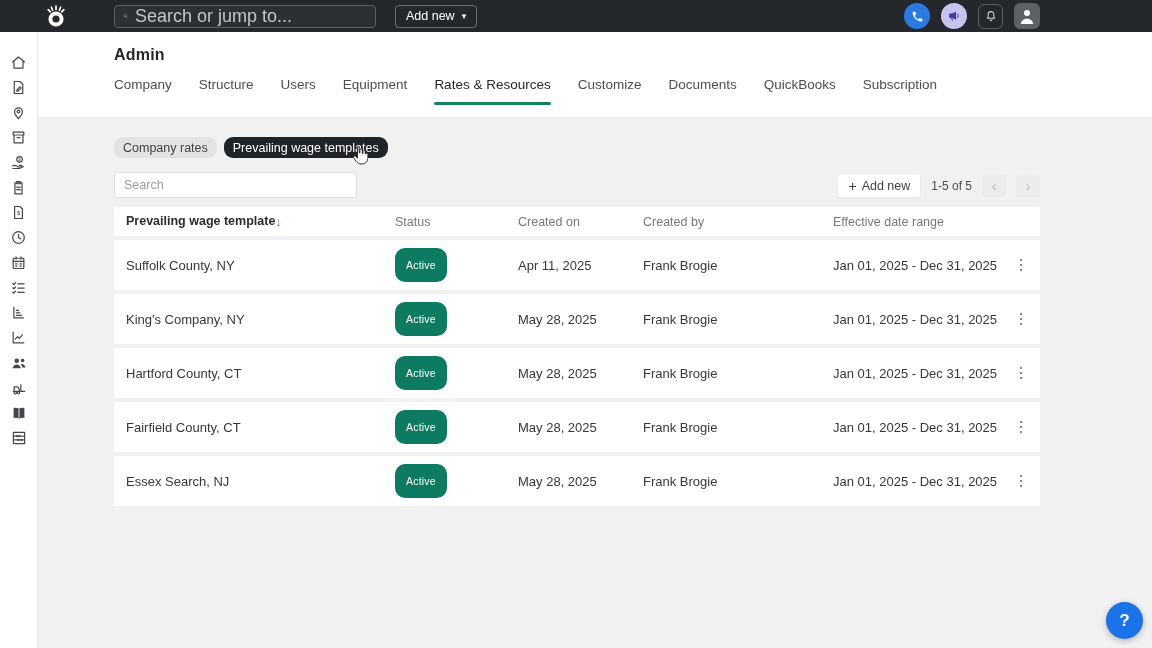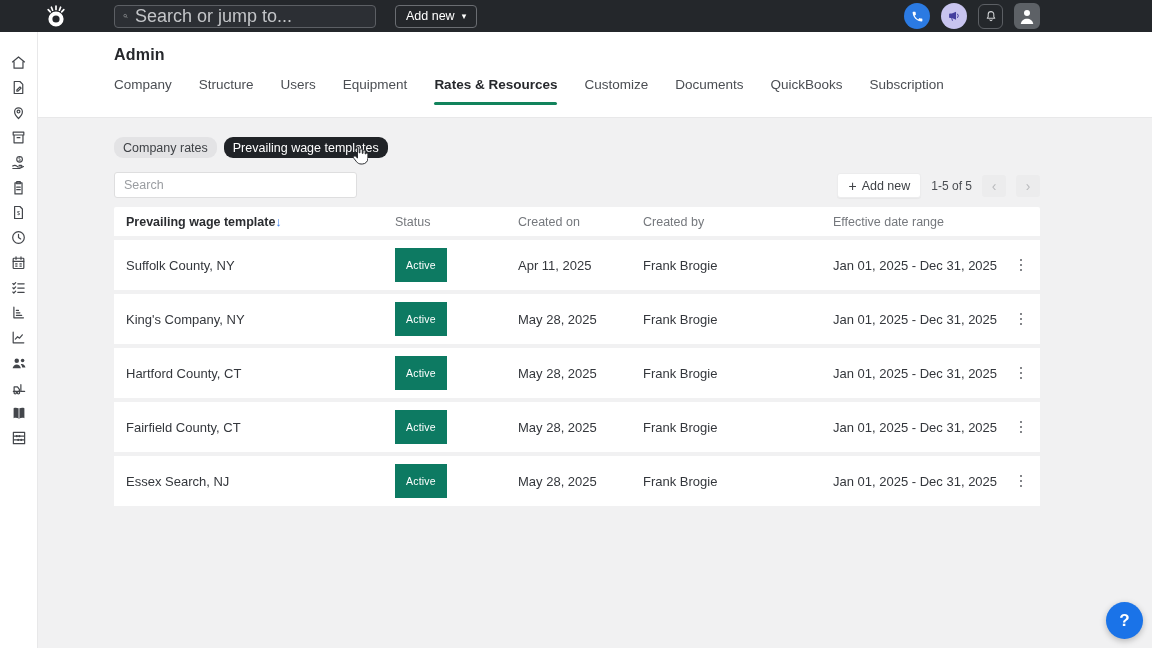--- a/index.html
+++ b/index.html
@@ -33,21 +33,21 @@
              border-right:1px solid #e8e8e9; padding-top:18px; display:flex; flex-direction:column; align-items:center; }
   .side-item { width:38px; height:25px; display:flex; align-items:center; justify-content:center; cursor:pointer; }
   .side-item svg { display:block; }
 
   
   .main { position:absolute; left:38px; top:32px; right:0; bottom:0; }
   .page-head { background:#fff; border-bottom:1px solid #e8e8e9; padding:14px 0 0 76px; height:86px; }
   .page-title { font-size:16px; font-weight:bold; color:#26282c; letter-spacing:.2px; }
   .tabs { display:flex; gap:27px; margin-top:13px; height:28px; }
   .tab { font-size:13.5px; color:#4b4e53; cursor:pointer; position:relative; padding-bottom:11px; white-space:nowrap; }
-  .tab.active { color:#26282c; font-weight:bold; }
+  .tab.active { color:#26282c; font-weight:normal; }
   .tab.active::after { content:""; position:absolute; left:0; right:0; bottom:0; height:3px;
                        background:#12835c; border-radius:2px; }
 
   
   .content { padding:19px 112px 0 76px; }
   .subtabs { display:flex; gap:7px; }
   .pill-tab { height:21px; display:flex; align-items:center; padding:0 9px; border-radius:9px;
               font-size:12.5px; cursor:pointer; }
   .pill-tab.inactive { background:#e3e3e5; color:#3f4246; }
   .pill-tab.activedark { background:#202327; color:#fff; }
@@ -62,26 +62,26 @@
                  font-family:inherit; cursor:pointer; box-shadow:0 1px 1px rgba(0,0,0,.04); }
   .plus { font-size:14px; line-height:1; color:#3f4246; }
   .pagecount { font-size:12px; color:#4a4d52; }
   .chev { width:24px; height:22px; background:#ececed; border:none; border-radius:3px; color:#b9babd;
           font-size:14px; line-height:1; cursor:default; display:flex; align-items:center; justify-content:center; }
 
   
   .table { margin-top:9px; }
   .t-grid { display:grid; grid-template-columns:269px 123px 125px 190px 1fr 36px; align-items:center; background:#fff; }
   .t-head { height:29px; font-size:12.5px; color:#75787d; border-radius:2px 2px 0 0; }
-  .t-head .c-name { color:#2b2d31; font-weight:bold; display:flex; align-items:center; }
+  .t-head .c-name { color:#2b2d31; font-weight:bold; display:flex; }
   .sort-arrow { color:#3c7ee8; font-size:13px; font-weight:normal; }
   .t-row { height:50px; margin-top:4px; font-size:13px; color:#34373c; }
   .cell { padding-left:12px; }
   .status-pill { display:inline-block; background:#0d7a62; color:#fff; font-size:10.5px;
-                 padding:11px 11px; border-radius:0; letter-spacing:.2px; }
+                 padding:11px 11px; border-radius:10px; letter-spacing:.2px; }
   .kebab { display:flex; flex-direction:column; gap:2.5px; align-items:center; justify-content:center;
            width:22px; height:22px; margin-left:6px; cursor:pointer; background:none; border:none; }
   .kebab i { width:2.6px; height:2.6px; border-radius:50%; background:#5b5e63; }
 
   
   .help-fab { position:absolute; left:1106px; top:602px; width:37px; height:37px; border-radius:50%;
               background:#1a73e8; color:#fff; border:none; font-size:17px; font-weight:bold;
               font-family:inherit; cursor:pointer; box-shadow:0 2px 6px rgba(0,0,0,.25); }
   .cursor { position:absolute; left:351px; top:146px; pointer-events:none; z-index:50; }
 </style>

